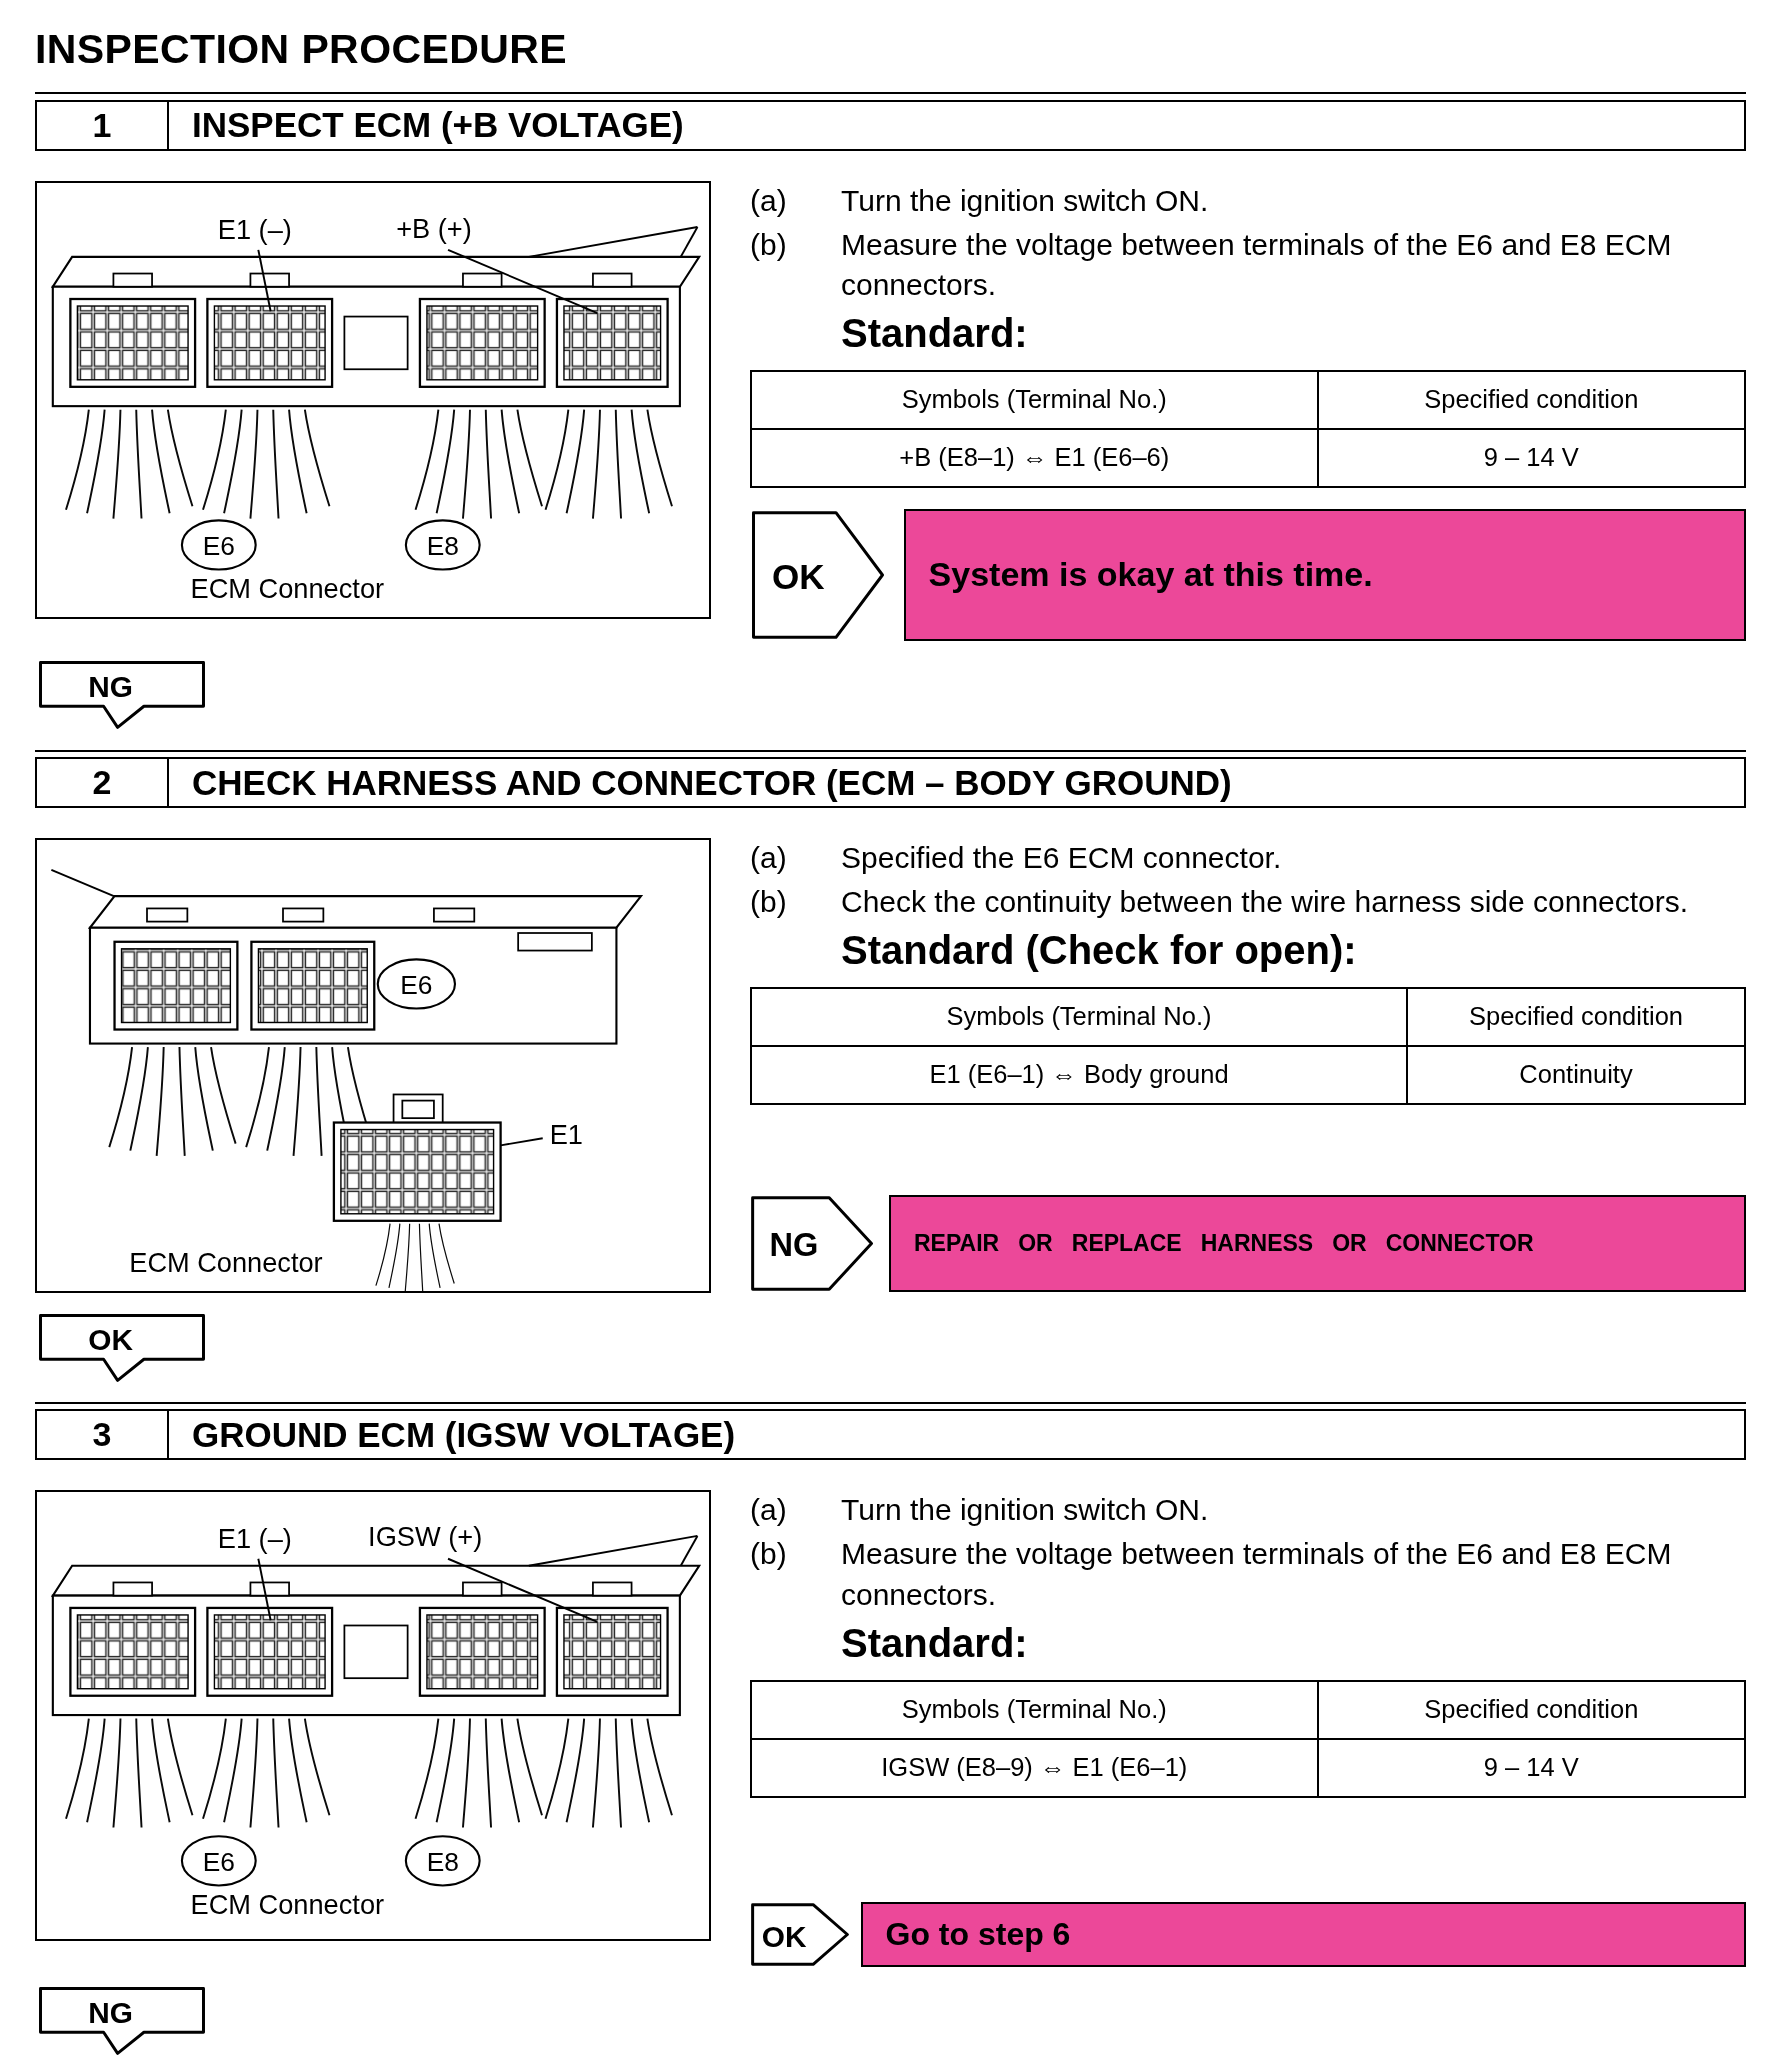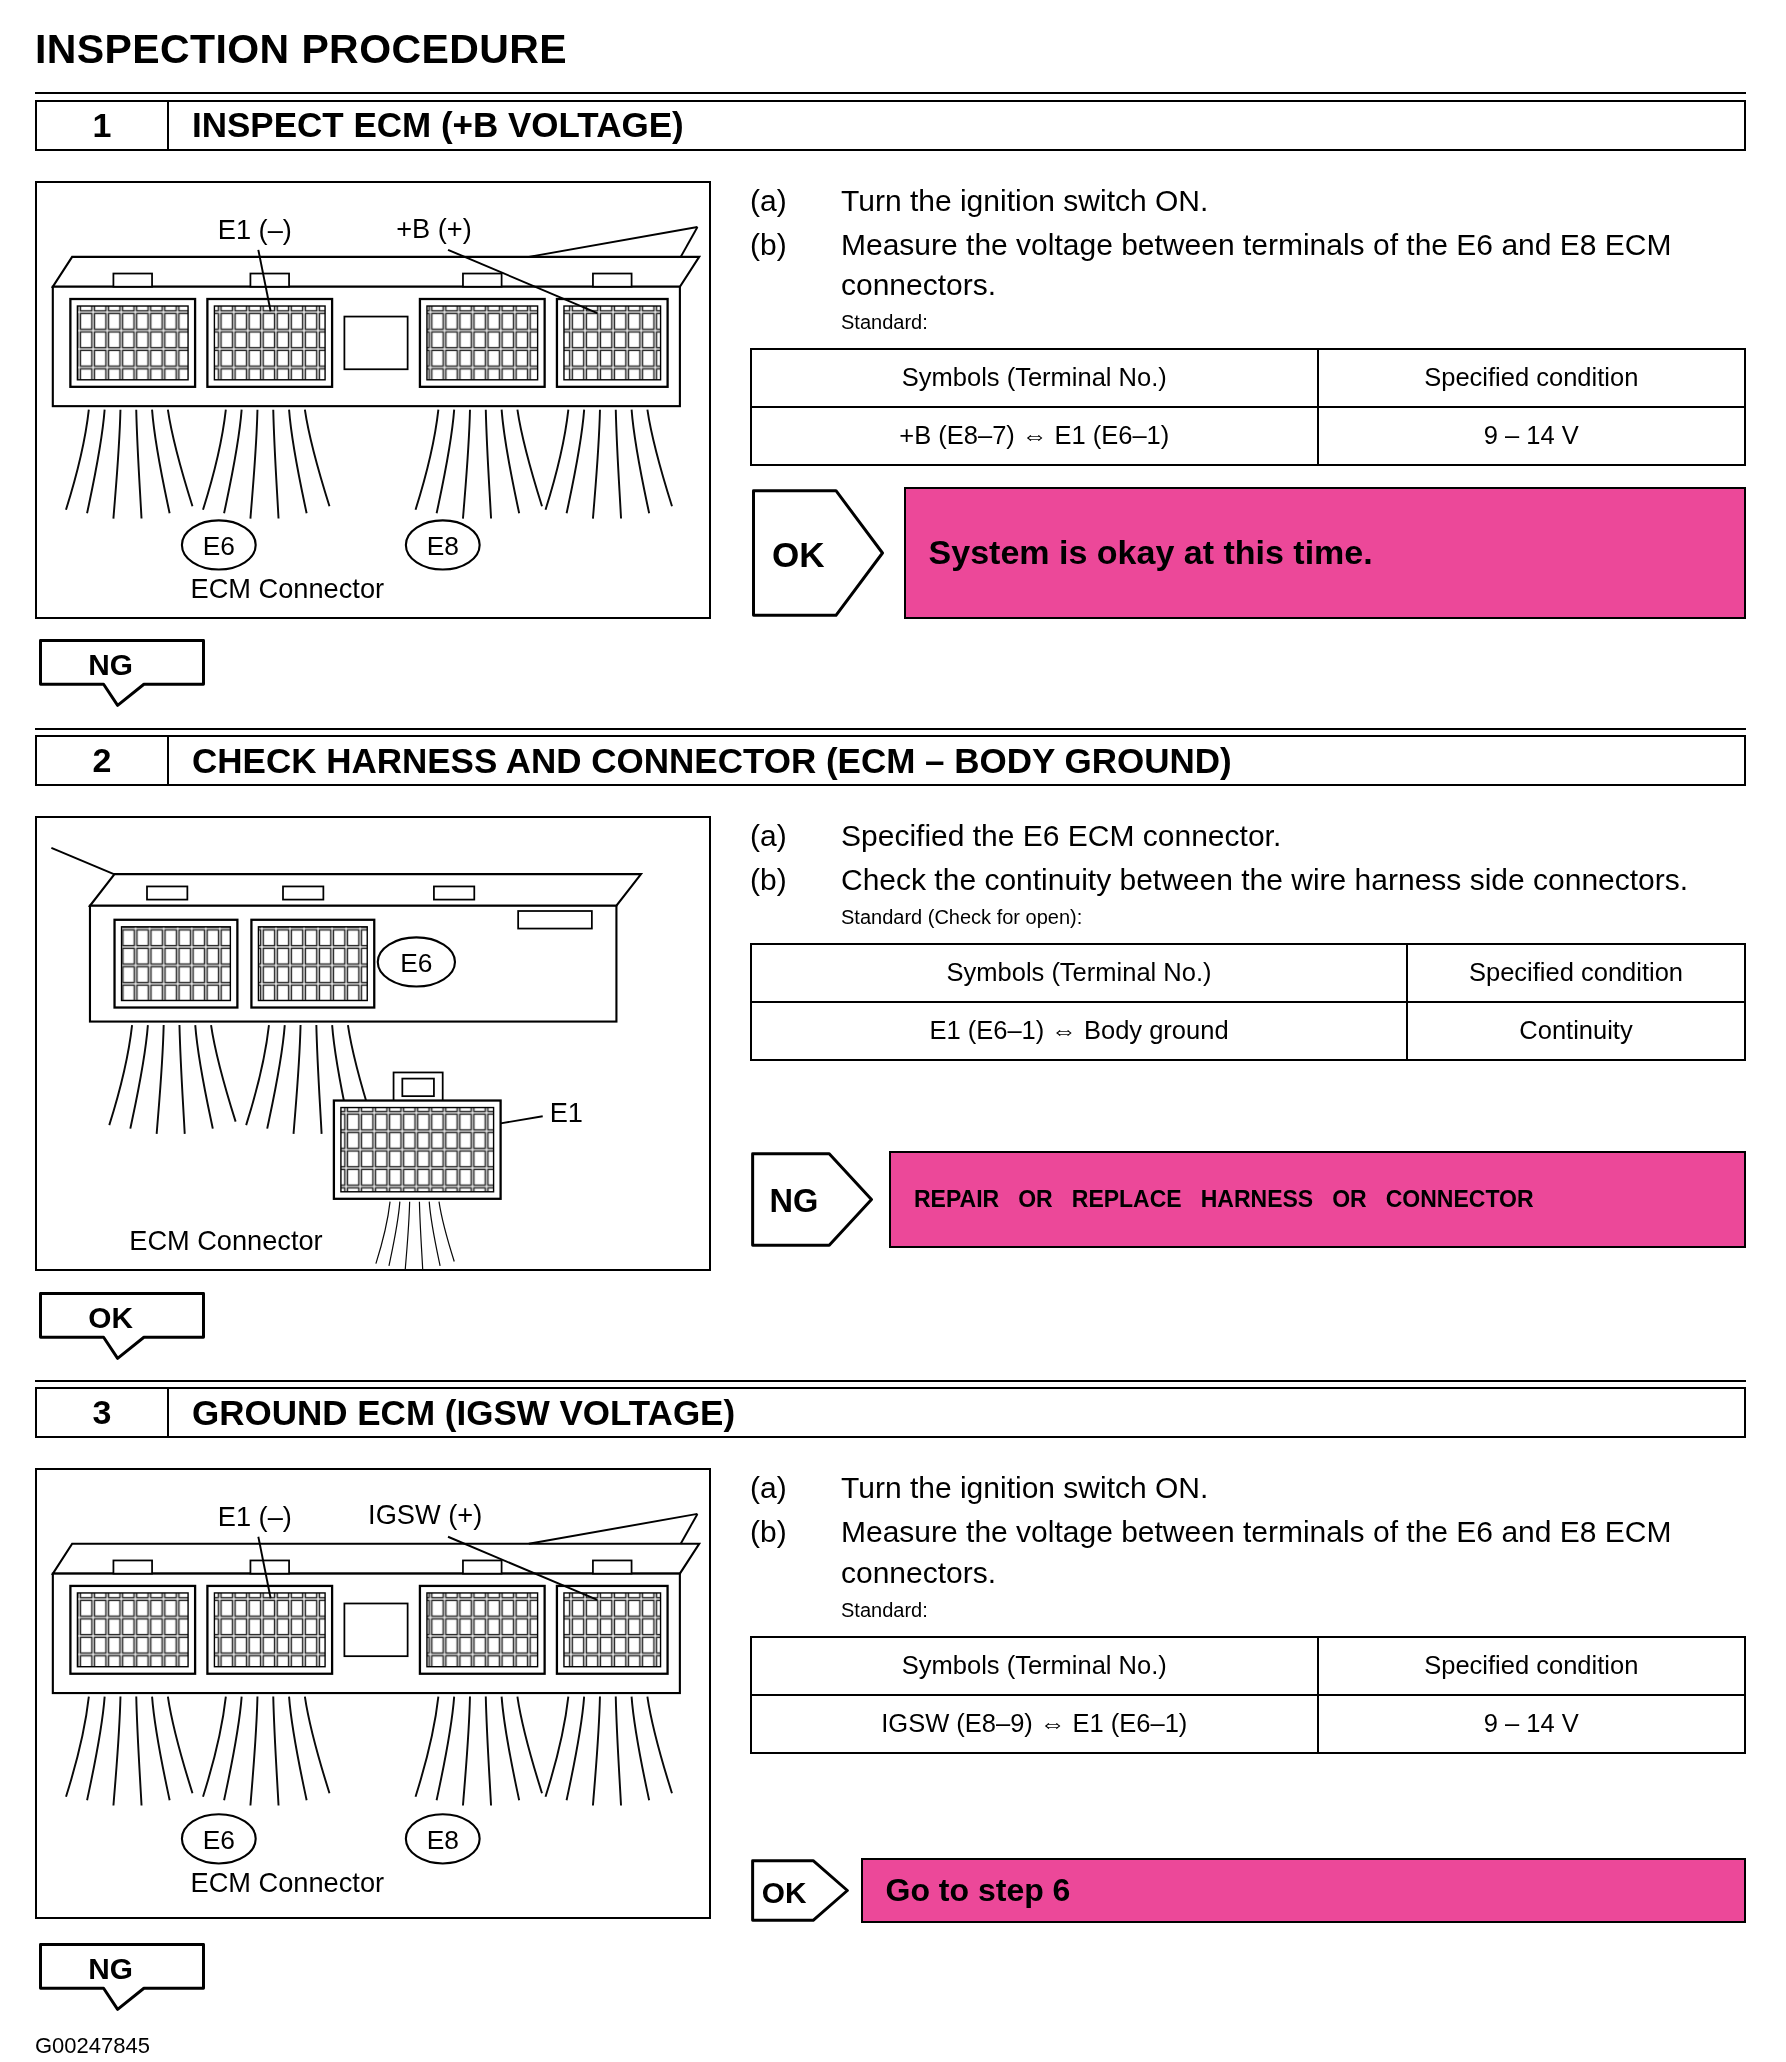--- a/index.html
+++ b/index.html
@@ -18,21 +18,21 @@
               font-size: 34px; font-weight: bold; border-right: 2.6px solid #000; }
   .step-title { display: flex; align-items: center; padding-left: 23px; font-size: 35px; font-weight: bold; text-align: right; }
 
   .content-row { display: flex; align-items: flex-start; margin-bottom: 17.6px; }
   .diagram-box { flex: 0 0 676px; border: 2.6px solid #000; background: #fff; overflow: hidden; }
   .right-col { flex: 1; margin-left: 39px; }
 
   .instr { display: flex; font-size: 30px; line-height: 1.35; margin-bottom: 3.5px; }
   .instr-id { flex: 0 0 91px; }
   .instr-text { flex: 1; }
-  .standard { font-size: 20px; font-weight: normal; margin: 5.3px 0 14px 91px; }
+  .standard { font-size: 40px; font-weight: bold; margin: 5.3px 0 14px 91px; }
 
   table.std-table { width: 100%; border-collapse: collapse; table-layout: fixed; background: #fff; }
   .std-table th, .std-table td { border: 2.3px solid #000; font-size: 25.5px; font-weight: normal;
     text-align: center; height: 58px; padding: 1.8px 8.8px; font-family: "Liberation Sans", sans-serif; }
 
   .result-row { display: flex; align-items: stretch; }
   .result-row .action-box { flex: 1; border: 2.6px solid #000; display: flex; align-items: center;
     padding: 7px 10.5px 7px 23px; font-weight: bold; background: #ec4899; }
   .rr-1 { margin-top: 21px; height: 132px; }
   .rr-1 .action-box { font-size: 34px; margin-left: 17.6px; }
@@ -150,21 +150,21 @@
       <colgroup>
           <col style="width:57%">
           <col>
         </colgroup>
       <tbody>
           <tr>
         <th>Symbols (Terminal No.)</th>
         <th>Specified condition</th>
       </tr>
       <tr>
-        <td>+B (E8–7) ⇔ E1 (E6–1)</td>
+        <td>+B (E8–1) ⇔ E1 (E6–6)</td>
         <td>9 – 14 V</td>
       </tr>
     </tbody>
       </table>
     <div class="result-row rr-1">
       <svg class="arrow-svg" width="136" height="132" viewBox="0 0 155 150">
         <polygon points="4,4 98,4 151,75 98,146 4,146"></polygon>
         <text x="55" y="77" text-anchor="middle" dominant-baseline="central" font-size="40">OK</text>
       </svg>
       <div class="action-box">

